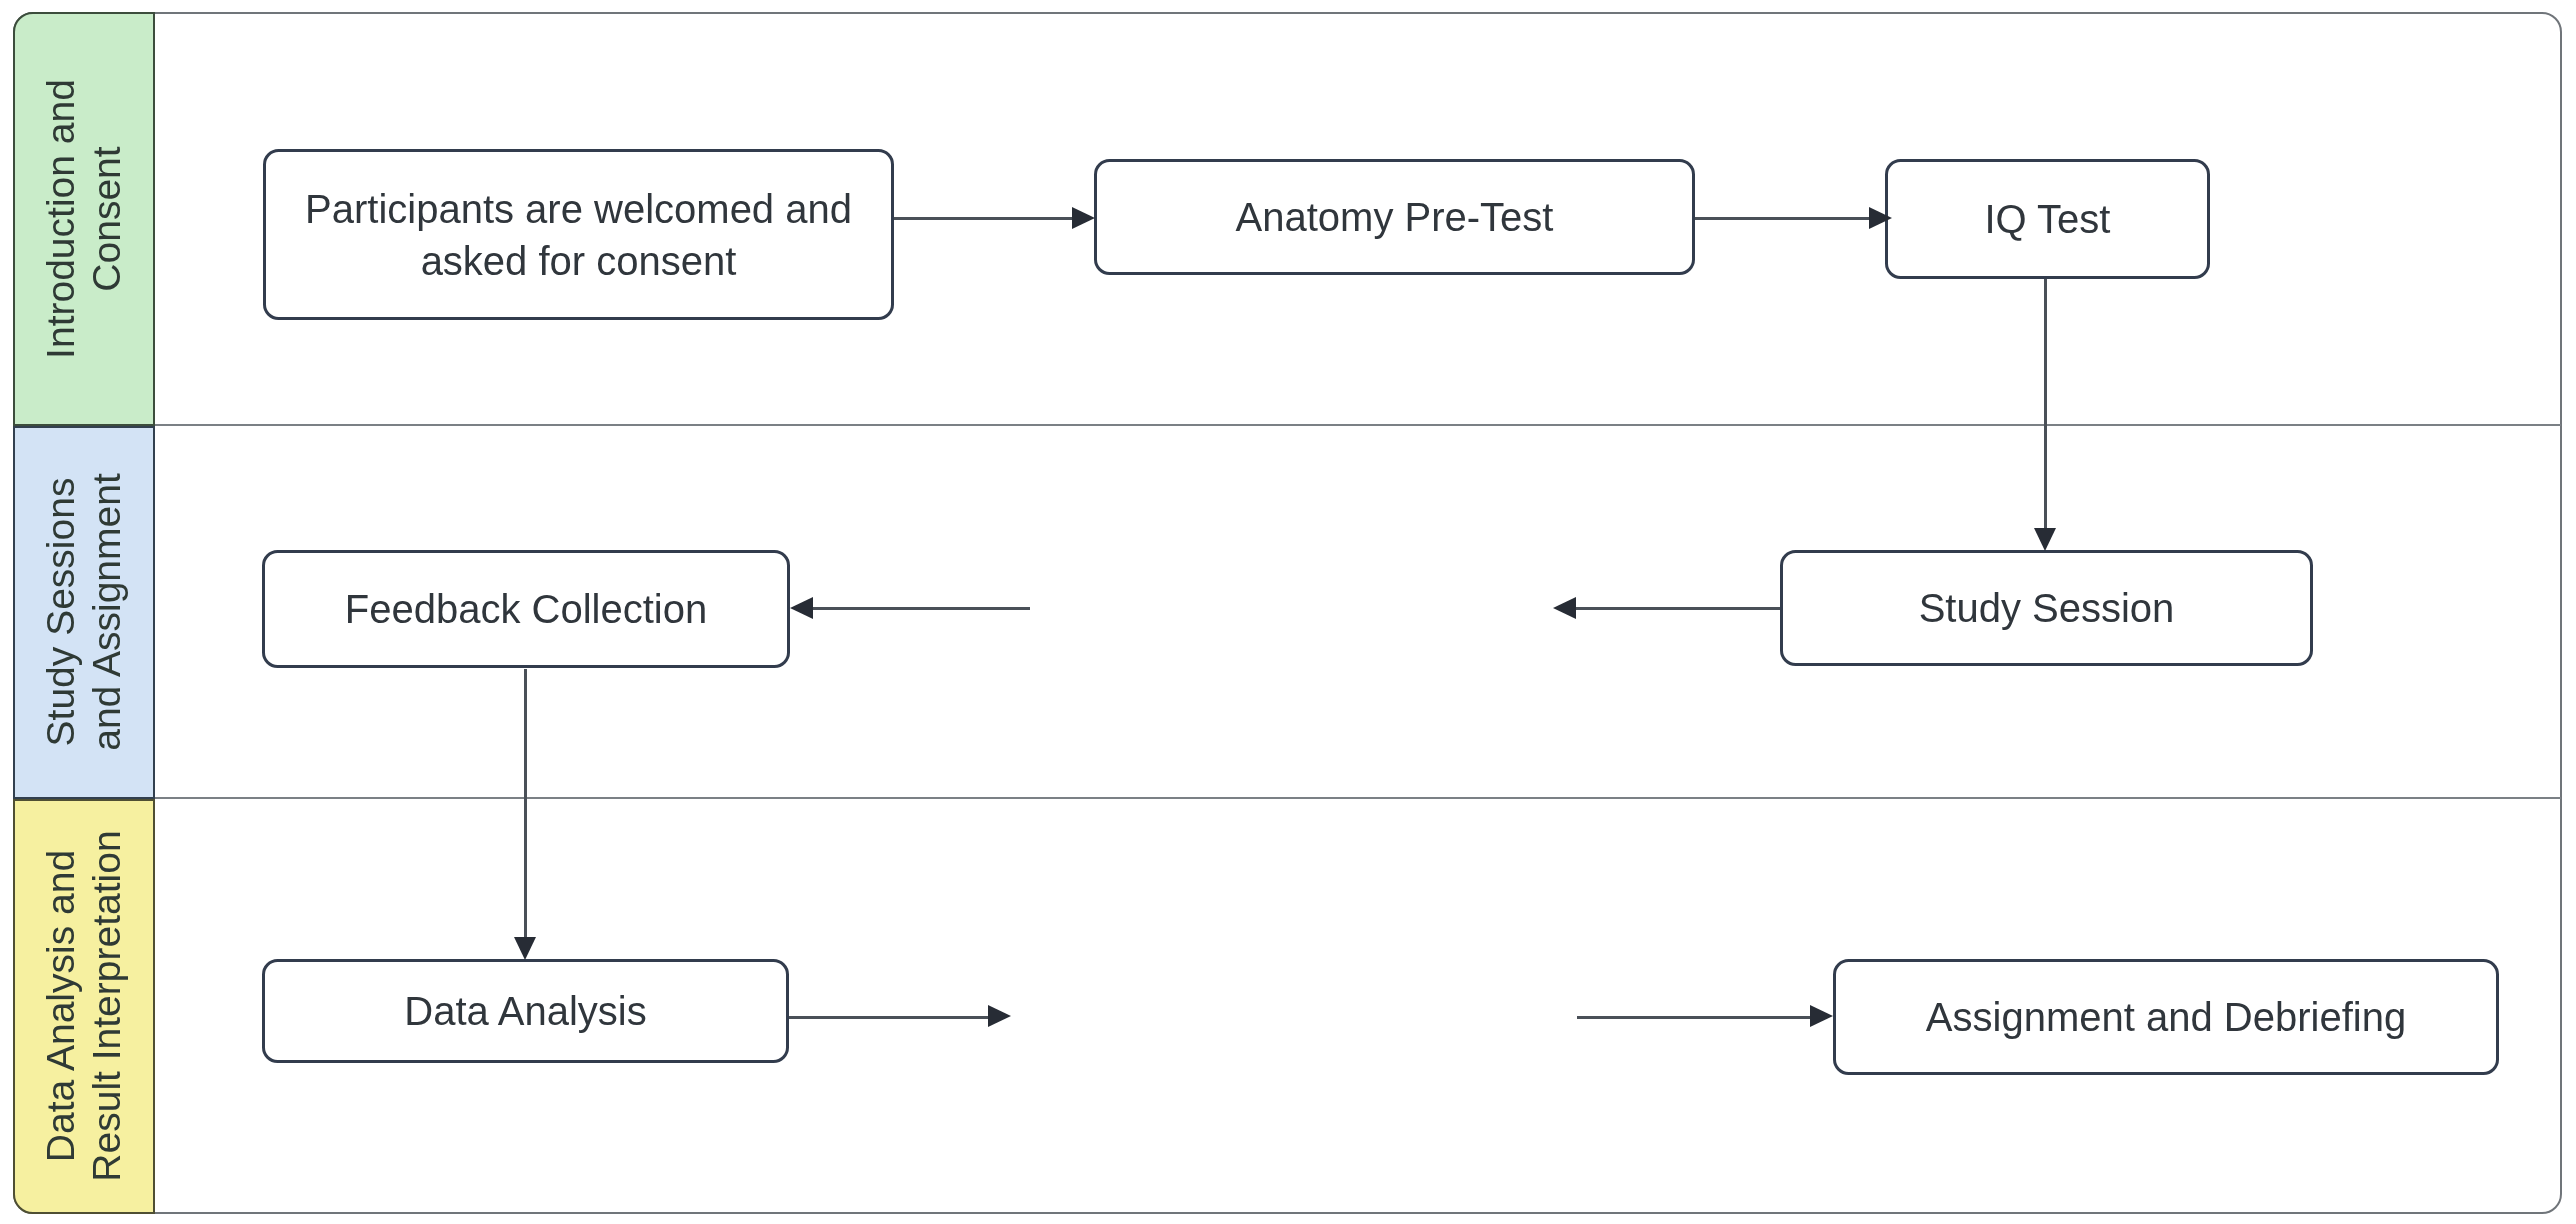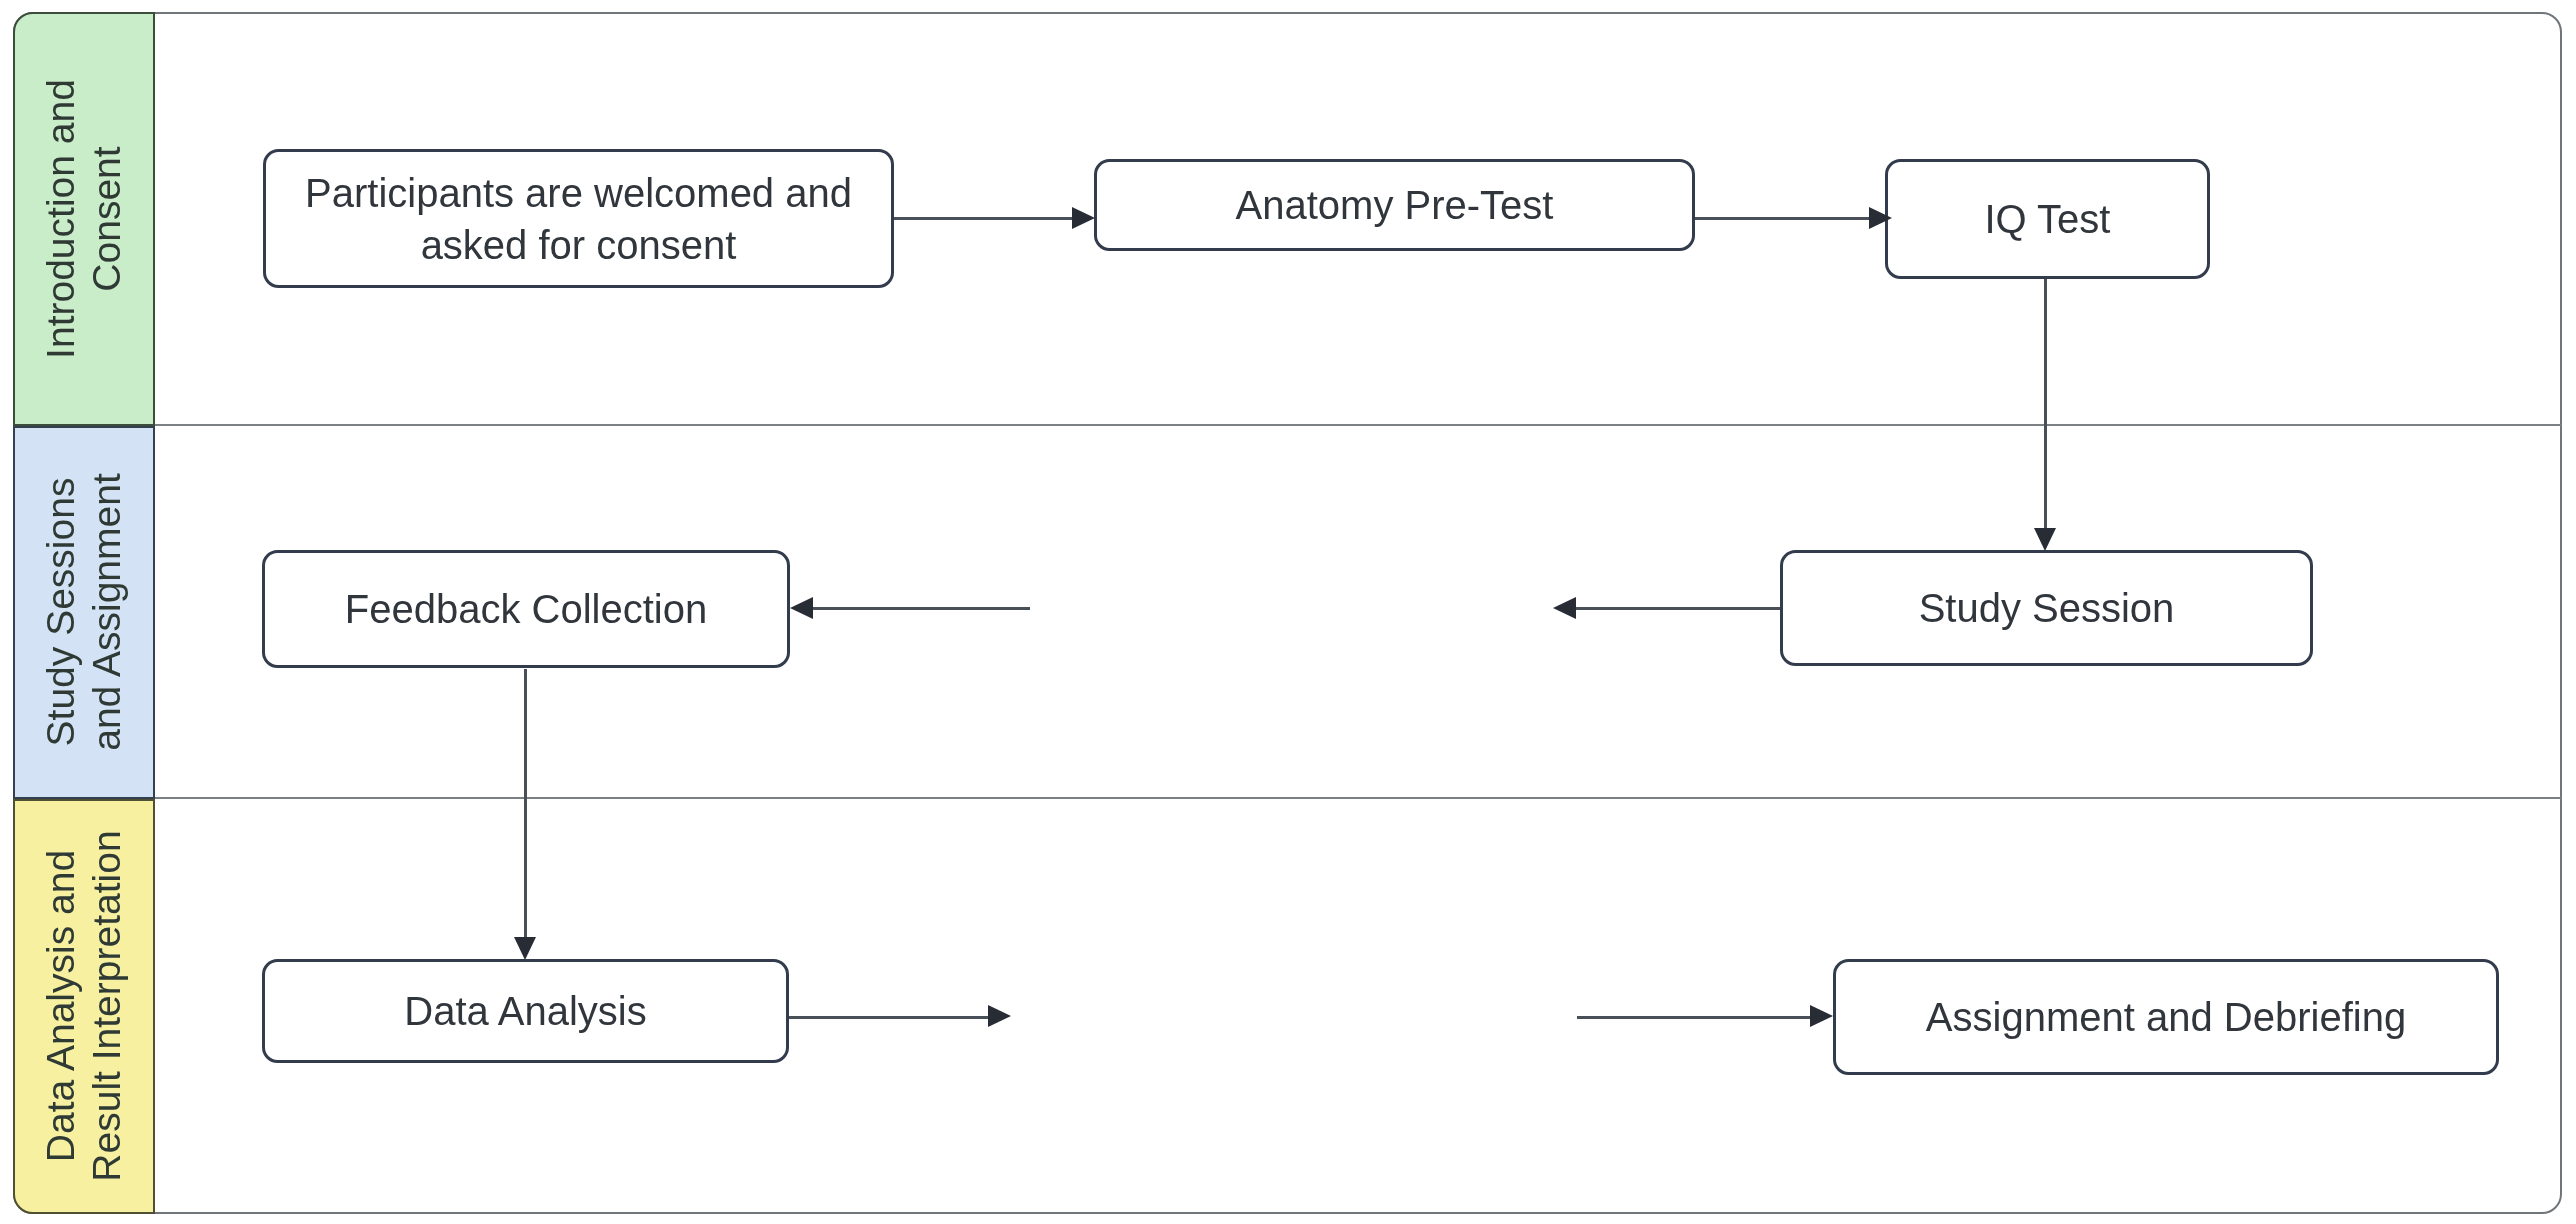--- a/index.html
+++ b/index.html
@@ -100,24 +100,24 @@
   <div class="lane-header lh1" style="background-color: rgb(201, 236, 201);">
     <span class="vtext" style="width:368px">Introduction and Consent</span>
   </div>
   <div class="lane-header lh2" style="background-color: rgb(211, 227, 245);">
     <span class="vtext" style="width:325px">Study Sessions and Assignment</span>
   </div>
   <div class="lane-header lh3" style="background-color: rgb(246, 240, 160);">
     <span class="vtext" style="width:370px">Data Analysis and Result Interpretation</span>
   </div>
 
-  <div class="node" style="left:263px;top:149px;width:631px;height:139px">
+  <div class="node" style="left:263px;top:149px;width:631px;height:171px">
     <span class="node-label">Participants are welcomed and asked for consent</span>
   </div>
-  <div class="node" style="left:1094px;top:159px;width:601px;height:92px">
+  <div class="node" style="left:1094px;top:159px;width:601px;height:116px">
     <span class="node-label">Anatomy Pre-Test</span>
   </div>
   <div class="node" style="left:1885px;top:159px;width:325px;height:120px">
     <span class="node-label">IQ Test</span>
   </div>
 
   <div class="node" style="left:1780px;top:550px;width:533px;height:116px">
     <span class="node-label">Study Session</span>
   </div>
   <div class="node" style="left:262px;top:550px;width:528px;height:118px">

